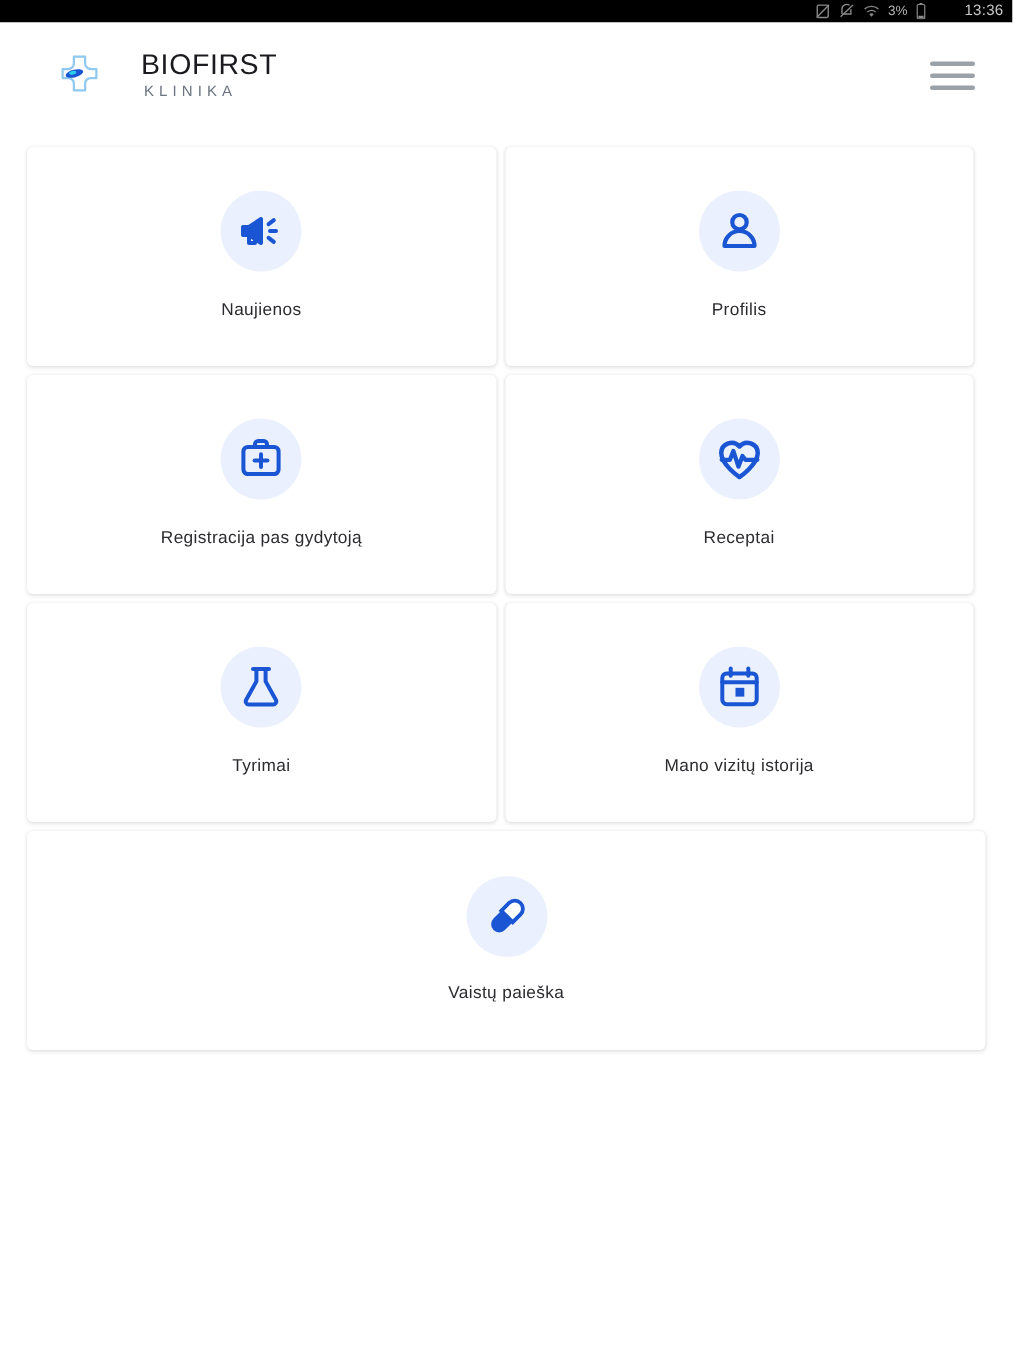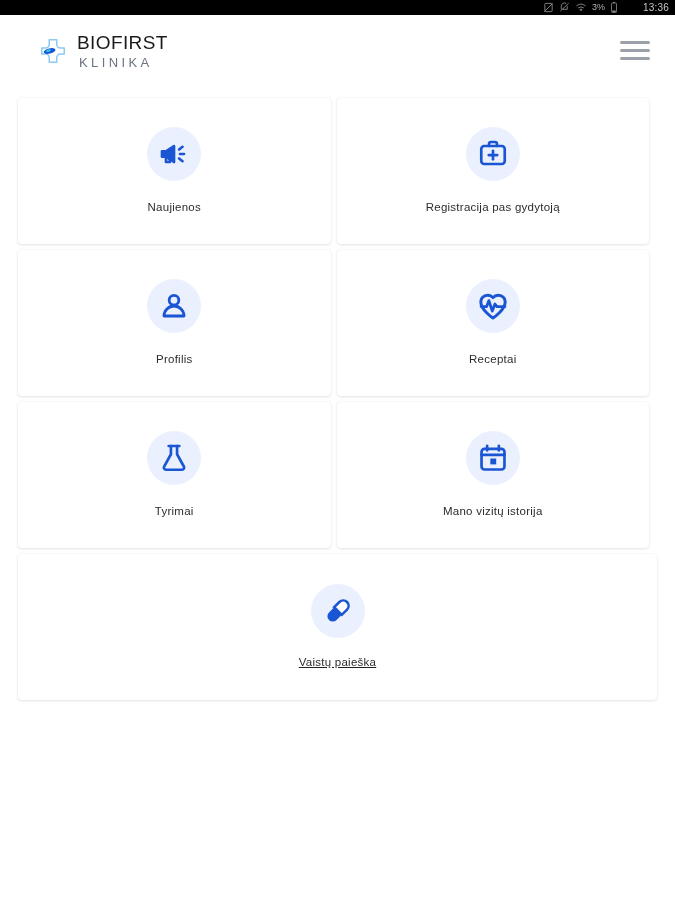--- a/index.html
+++ b/index.html
@@ -52,33 +52,33 @@
   .app-header {
     height: 71px;
     background: #ffffff;
     display: flex;
     align-items: center;
     justify-content: space-between;
     padding: 0 22px 0 38px;
   }
   .brand {
     display: flex;
-    align-items: center;
-    gap: 9px;
+    align-items: flex-start;
+    gap: 26px;
   }
   .brand-mark { width: 30px; height: 30px; flex: none; }
   .brand-words { display: flex; flex-direction: column; line-height: 1; }
   .brand-name {
     font-size: 19px;
     letter-spacing: 0.4px;
     color: #1b1b1f;
     font-weight: 400;
   }
   .brand-sub {
-    font-size: 13px;
+    font-size: 10px;
     letter-spacing: 3.4px;
     color: #6b7480;
     margin-top: 4px;
     padding-left: 2px;
   }
   .hamburger {
     width: 36px;
     height: 30px;
     display: flex;
     flex-direction: column;
@@ -107,21 +107,21 @@
     box-shadow: 0 1px 3px rgba(60,64,67,0.13), 0 0 2px rgba(60,64,67,0.07);
     height: 146px;
     display: flex;
     flex-direction: column;
     align-items: center;
     justify-content: center;
     cursor: pointer;
     user-select: none;
   }
   .tile.half { width: calc(50% - 7px); }
-  .tile.wide { width: 100%; text-decoration: underline; }
+  .tile.wide { width: 100%; }
 
   .tile-icon-wrap {
     width: 54px;
     height: 54px;
     border-radius: 50%;
     background: #eaf0fd;
     display: flex;
     align-items: center;
     justify-content: center;
     margin-bottom: 20px;
@@ -204,38 +204,38 @@
         <line x1="16.5" y1="12" x2="19.5" y2="12"></line>
         <line x1="15.8" y1="8.6" x2="18.4" y2="6.6"></line>
         <line x1="15.8" y1="15.4" x2="18.4" y2="17.4"></line>
       </svg>
     </span>
     <span class="tile-label">Naujienos</span>
   </div>
 
   <div class="tile half">
     <span class="tile-icon-wrap">
+      <svg width="32" height="32" viewBox="0 0 24 24" fill="none" stroke="#1a55d4" stroke-width="2.1" stroke-linecap="round" stroke-linejoin="round">
+        <circle cx="12" cy="7.6" r="3.6"></circle>
+        <path d="M4.5 19.5a7.5 7.5 0 0 1 15 0z"></path>
+      </svg>
+    </span>
+    <span class="tile-label">Profilis</span>
+  </div>
+
+  <div class="tile half">
+    <span class="tile-icon-wrap">
       <svg width="32" height="32" viewBox="0 0 24 24" fill="none" stroke="#1a55d4" stroke-width="2" stroke-linecap="round" stroke-linejoin="round">
         <path d="M9 6V4.6A1.6 1.6 0 0 1 10.6 3h2.8A1.6 1.6 0 0 1 15 4.6V6"></path>
         <rect x="3.2" y="6" width="17.6" height="13.5" rx="2.2"></rect>
         <line x1="12" y1="9.6" x2="12" y2="16"></line>
         <line x1="8.8" y1="12.8" x2="15.2" y2="12.8"></line>
       </svg>
     </span>
     <span class="tile-label">Registracija pas gydytoją</span>
-  </div>
-
-  <div class="tile half">
-    <span class="tile-icon-wrap">
-      <svg width="32" height="32" viewBox="0 0 24 24" fill="none" stroke="#1a55d4" stroke-width="2.1" stroke-linecap="round" stroke-linejoin="round">
-        <circle cx="12" cy="7.6" r="3.6"></circle>
-        <path d="M4.5 19.5a7.5 7.5 0 0 1 15 0z"></path>
-      </svg>
-    </span>
-    <span class="tile-label">Profilis</span>
   </div>
 
   <div class="tile half">
     <span class="tile-icon-wrap">
       <svg width="34" height="34" viewBox="0 0 24 24">
         <path d="M12 20.5S3.4 14.8 3.4 9.1A4.9 4.9 0 0 1 12 6.1a4.9 4.9 0 0 1 8.6 3c0 5.7-8.6 11.4-8.6 11.4z" fill="none" stroke="#1a55d4" stroke-width="2.1" stroke-linejoin="round"></path>
         <path d="M3.6 12.4h3.9l1.6-4.2 2.4 7.4 1.9-5 1.4 1.8h5.6" fill="none" stroke="#1a55d4" stroke-width="2" stroke-linecap="round" stroke-linejoin="round"></path>
       </svg>
     </span>
     <span class="tile-label">Receptai</span>

